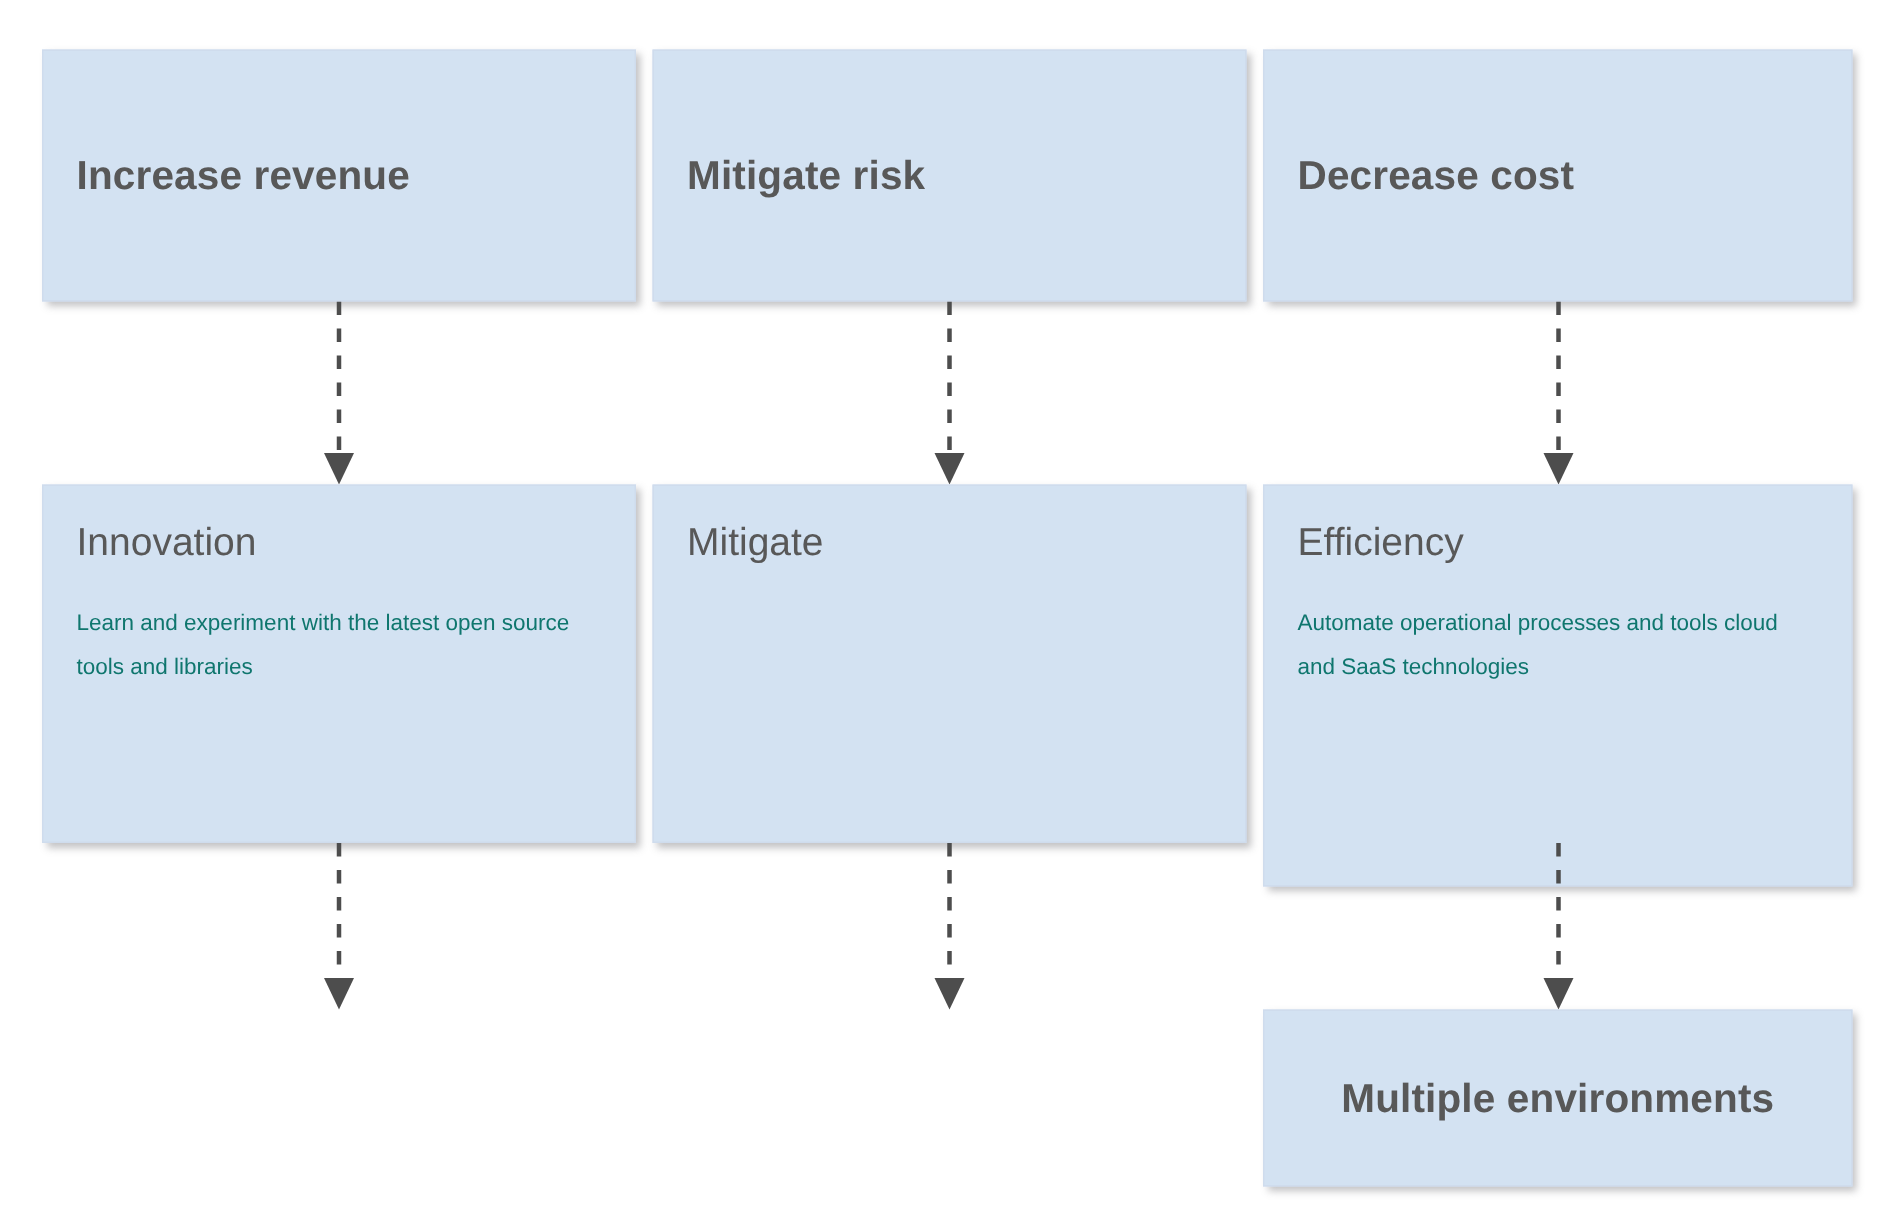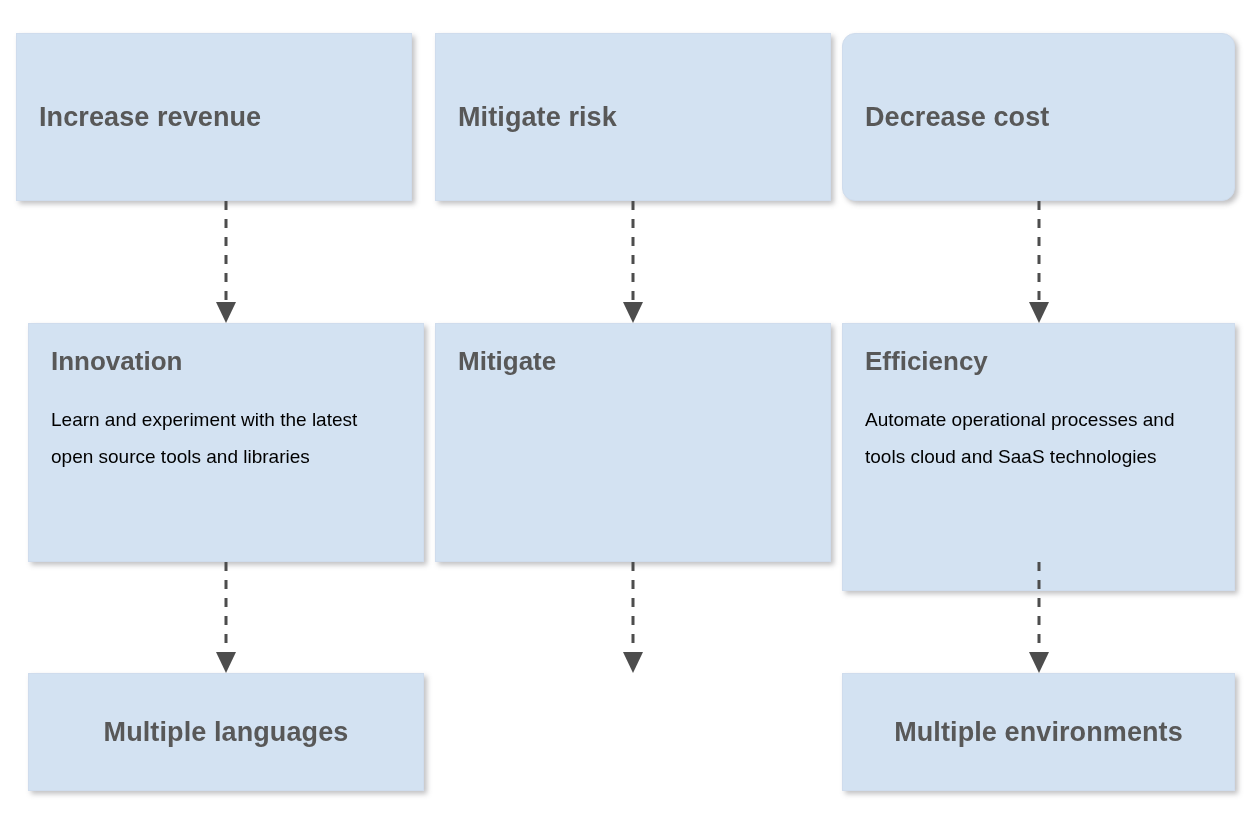--- a/index.html
+++ b/index.html
@@ -54,54 +54,54 @@
     white-space: nowrap;
   }
   .goal-title { padding-left: 22px; }
 
   
   .node.capability {
     padding: 22px 22px 0 22px;
   }
   .cap-title {
     font-size: 26px;
-    font-weight: bold;
+    font-weight: normal;
     color: #585858;
     line-height: 1.2;
     margin: 0 0 0 0;
   }
   .cap-desc {
-    font-size: 19px;
+    font-size: 15px;
     font-weight: normal;
-    color: #000000;
+    color: #0f766e;
     line-height: 1.95;
     margin-top: 24px;
   }
 
   
   .connector {
     position: absolute;
     pointer-events: none;
   }
   .connector svg { display: block; }
 </style>
 </head>
 <body>
 
 <div id="canvas">
 
-  <div class="node goal" style="left:16px; top:33px; width:396px; height:168px;">
+  <div class="node goal" style="left:28px; top:33px; width:396px; height:168px;">
     <span class="goal-title">Increase revenue</span>
   </div>
 
   <div class="node goal" style="left:435px; top:33px; width:396px; height:168px;">
     <span class="goal-title">Mitigate risk</span>
   </div>
 
-  <div class="node goal" style="left:842px; top:33px; width:393px; height:168px;border-radius:13px;">
+  <div class="node goal" style="left:842px; top:33px; width:393px; height:168px;">
     <span class="goal-title">Decrease cost</span>
   </div>
 
   <div class="connector" style="left:212px; top:201px; width:28px; height:124px;">
     <svg width="28" height="124" viewBox="0 0 28 124">
       <line x1="14" y1="0" x2="14" y2="103" stroke="#4d4d4d" stroke-width="3" stroke-dasharray="9,9"></line>
       <polygon points="4,101 24,101 14,122" fill="#4d4d4d"></polygon>
     </svg>
   </div>
 
@@ -147,22 +147,19 @@
     </svg>
   </div>
 
   <div class="connector" style="left:1025px; top:562px; width:28px; height:113px;">
     <svg width="28" height="113" viewBox="0 0 28 113">
       <line x1="14" y1="0" x2="14" y2="92" stroke="#4d4d4d" stroke-width="3" stroke-dasharray="9,9"></line>
       <polygon points="4,90 24,90 14,111" fill="#4d4d4d"></polygon>
     </svg>
   </div>
 
-  <div class="node outcome" style="left:28px; top:673px; width:396px; height:118px;">
-    <span class="outcome-title">Multiple languages</span>
-  </div>
 
 
   <div class="node outcome" style="left:842px; top:673px; width:393px; height:118px;">
     <span class="outcome-title">Multiple environments</span>
   </div>
 
 </div>
 
 </body></html>

